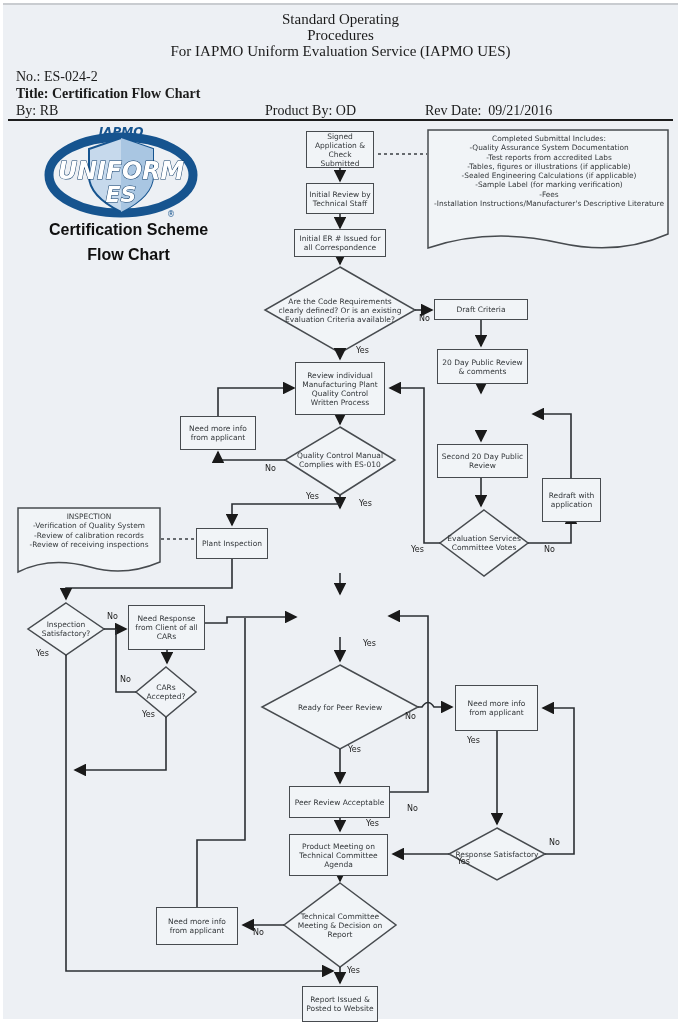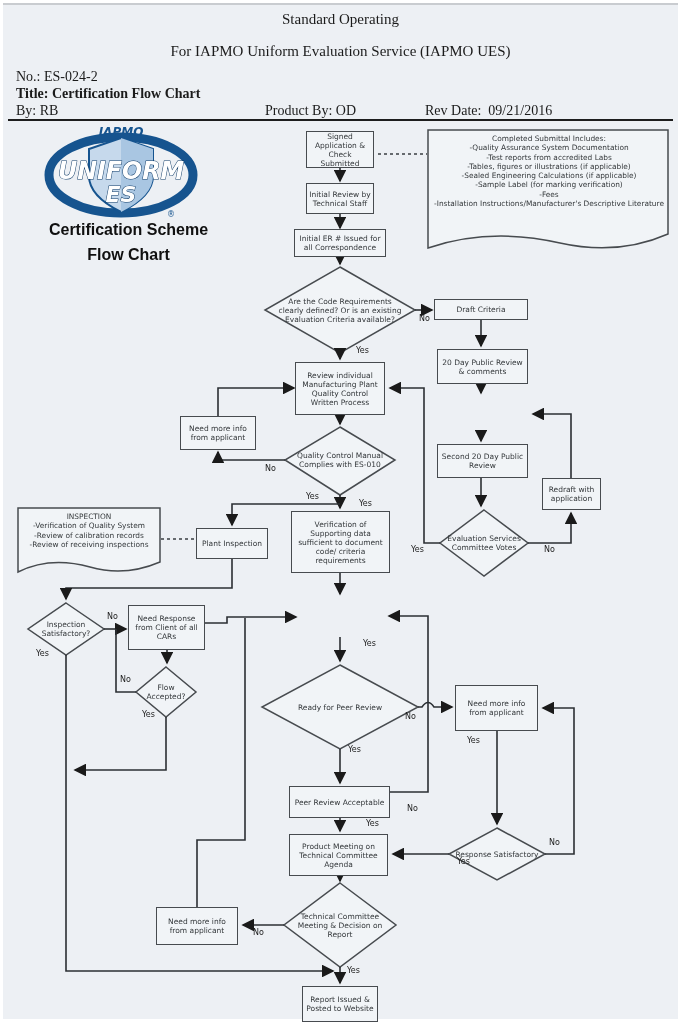--- a/index.html
+++ b/index.html
@@ -28,20 +28,21 @@
   .edge-d{fill:none;stroke:#3a3e42;stroke-width:1.4;stroke-dasharray:3,3;}
   .shape{fill:#f1f4f7;stroke:#474b4f;stroke-width:1.5;}
 </style>
 </head>
 <body>
 
 <div id="page">
 <div id="content">
 
   <div class="abs hdr-title" style="top:6px;">Standard Operating</div>
+  <div class="abs hdr-title" style="top:22px;">Procedures</div>
   <div class="abs hdr-title" style="top:38px;">For IAPMO Uniform Evaluation Service (IAPMO UES)</div>
   <div class="abs hdr-meta" style="left:13px;top:64px;">No.: ES-024-2</div>
   <div class="abs hdr-meta" style="left:13px;top:81px;font-weight:bold;">Title: Certification Flow Chart</div>
   <div class="abs hdr-meta" style="left:13px;top:98px;">By: RB</div>
   <div class="abs hdr-meta" style="left:262px;top:98px;">Product By: OD</div>
   <div class="abs hdr-meta" style="left:422px;top:98px;white-space:pre;">Rev Date:  09/21/2016</div>
   <div class="rule" style="top:114px;"></div>
 
   <svg width="160" height="100" style="left:38px;top:117px;" viewBox="0 0 160 100">
     <ellipse cx="80" cy="53" rx="72" ry="38" fill="none" stroke="#16548f" stroke-width="9"></ellipse>
@@ -120,37 +121,36 @@
       <path class="edge" marker-end="url(#arr)" d="M337 962 V978"></path>
     </g>
   </svg>
 
   <div class="node" style="left:303px;top:126px;width:68px;height:37px;">Signed Application &amp; Check Submitted</div>
   <div class="node" style="left:303px;top:178px;width:68px;height:31px;">Initial Review by Technical Staff</div>
   <div class="node" style="left:291px;top:224px;width:92px;height:28px;">Initial ER # Issued for all Correspondence</div>
   <div class="node" style="left:431px;top:294px;width:94px;height:21px;">Draft Criteria</div>
   <div class="node" style="left:434px;top:344px;width:91px;height:35px;">20 Day Public Review &amp; comments</div>
   <div class="node" style="left:434px;top:439px;width:91px;height:34px;">Second 20 Day Public Review</div>
-  <div class="node" style="left:539px;top:473px;width:59px;height:32px;">Redraft with application</div>
+  <div class="node" style="left:539px;top:473px;width:59px;height:44px;">Redraft with application</div>
   <div class="node" style="left:292px;top:357px;width:90px;height:53px;">Review individual Manufacturing Plant Quality Control Written Process</div>
   <div class="node" style="left:177px;top:411px;width:76px;height:34px;">Need more info from applicant</div>
   <div class="node" style="left:193px;top:523px;width:72px;height:31px;">Plant Inspection</div>
-  <div class="node" style="left:288px;top:506px;width:99px;height:62px;">Verification of Supporting data sufficient to document code/ criteria requirements</div>
   <div class="node" style="left:125px;top:600px;width:77px;height:45px;">Need Response from Client of all CARs</div>
   <div class="node" style="left:452px;top:680px;width:83px;height:46px;">Need more info from applicant</div>
   <div class="node" style="left:286px;top:781px;width:101px;height:32px;">Peer Review Acceptable</div>
   <div class="node" style="left:286px;top:829px;width:99px;height:42px;">Product Meeting on Technical Committee Agenda</div>
   <div class="node" style="left:153px;top:902px;width:82px;height:38px;">Need more info from applicant</div>
   <div class="node" style="left:299px;top:981px;width:76px;height:36px;">Report Issued &amp; Posted to Website</div>
 
   <div class="dtext" style="left:275px;top:271px;width:124px;height:68px;">Are the Code Requirements clearly defined? Or is an existing Evaluation Criteria available?</div>
   <div class="dtext" style="left:289px;top:431px;width:96px;height:48px;">Quality Control Manual Complies with ES-010</div>
   <div class="dtext" style="left:443px;top:512px;width:76px;height:52px;">Evaluation Services Committee Votes</div>
   <div class="dtext" style="left:29px;top:606px;width:68px;height:36px;">Inspection Satisfactory?</div>
-  <div class="dtext" style="left:135px;top:672px;width:56px;height:30px;">Flow Accepted?</div>
+  <div class="dtext" style="left:135px;top:672px;width:56px;height:30px;">CARs Accepted?</div>
   <div class="dtext" style="left:277px;top:694px;width:120px;height:16px;">Ready for Peer Review</div>
   <div class="dtext" style="left:452px;top:832px;width:84px;height:34px;">Response Satisfactory</div>
   <div class="dtext" style="left:289px;top:891px;width:96px;height:58px;">Technical Committee Meeting &amp; Decision on Report</div>
 
   <div class="notetext" style="left:430px;top:129px;width:232px;">
     <div>Completed Submittal Includes:</div>
     <div>
           <div>-Quality Assurance System Documentation</div>
           <div>-Test reports from accredited Labs</div>
           <div>-Tables, figures or illustrations (if applicable)</div>

